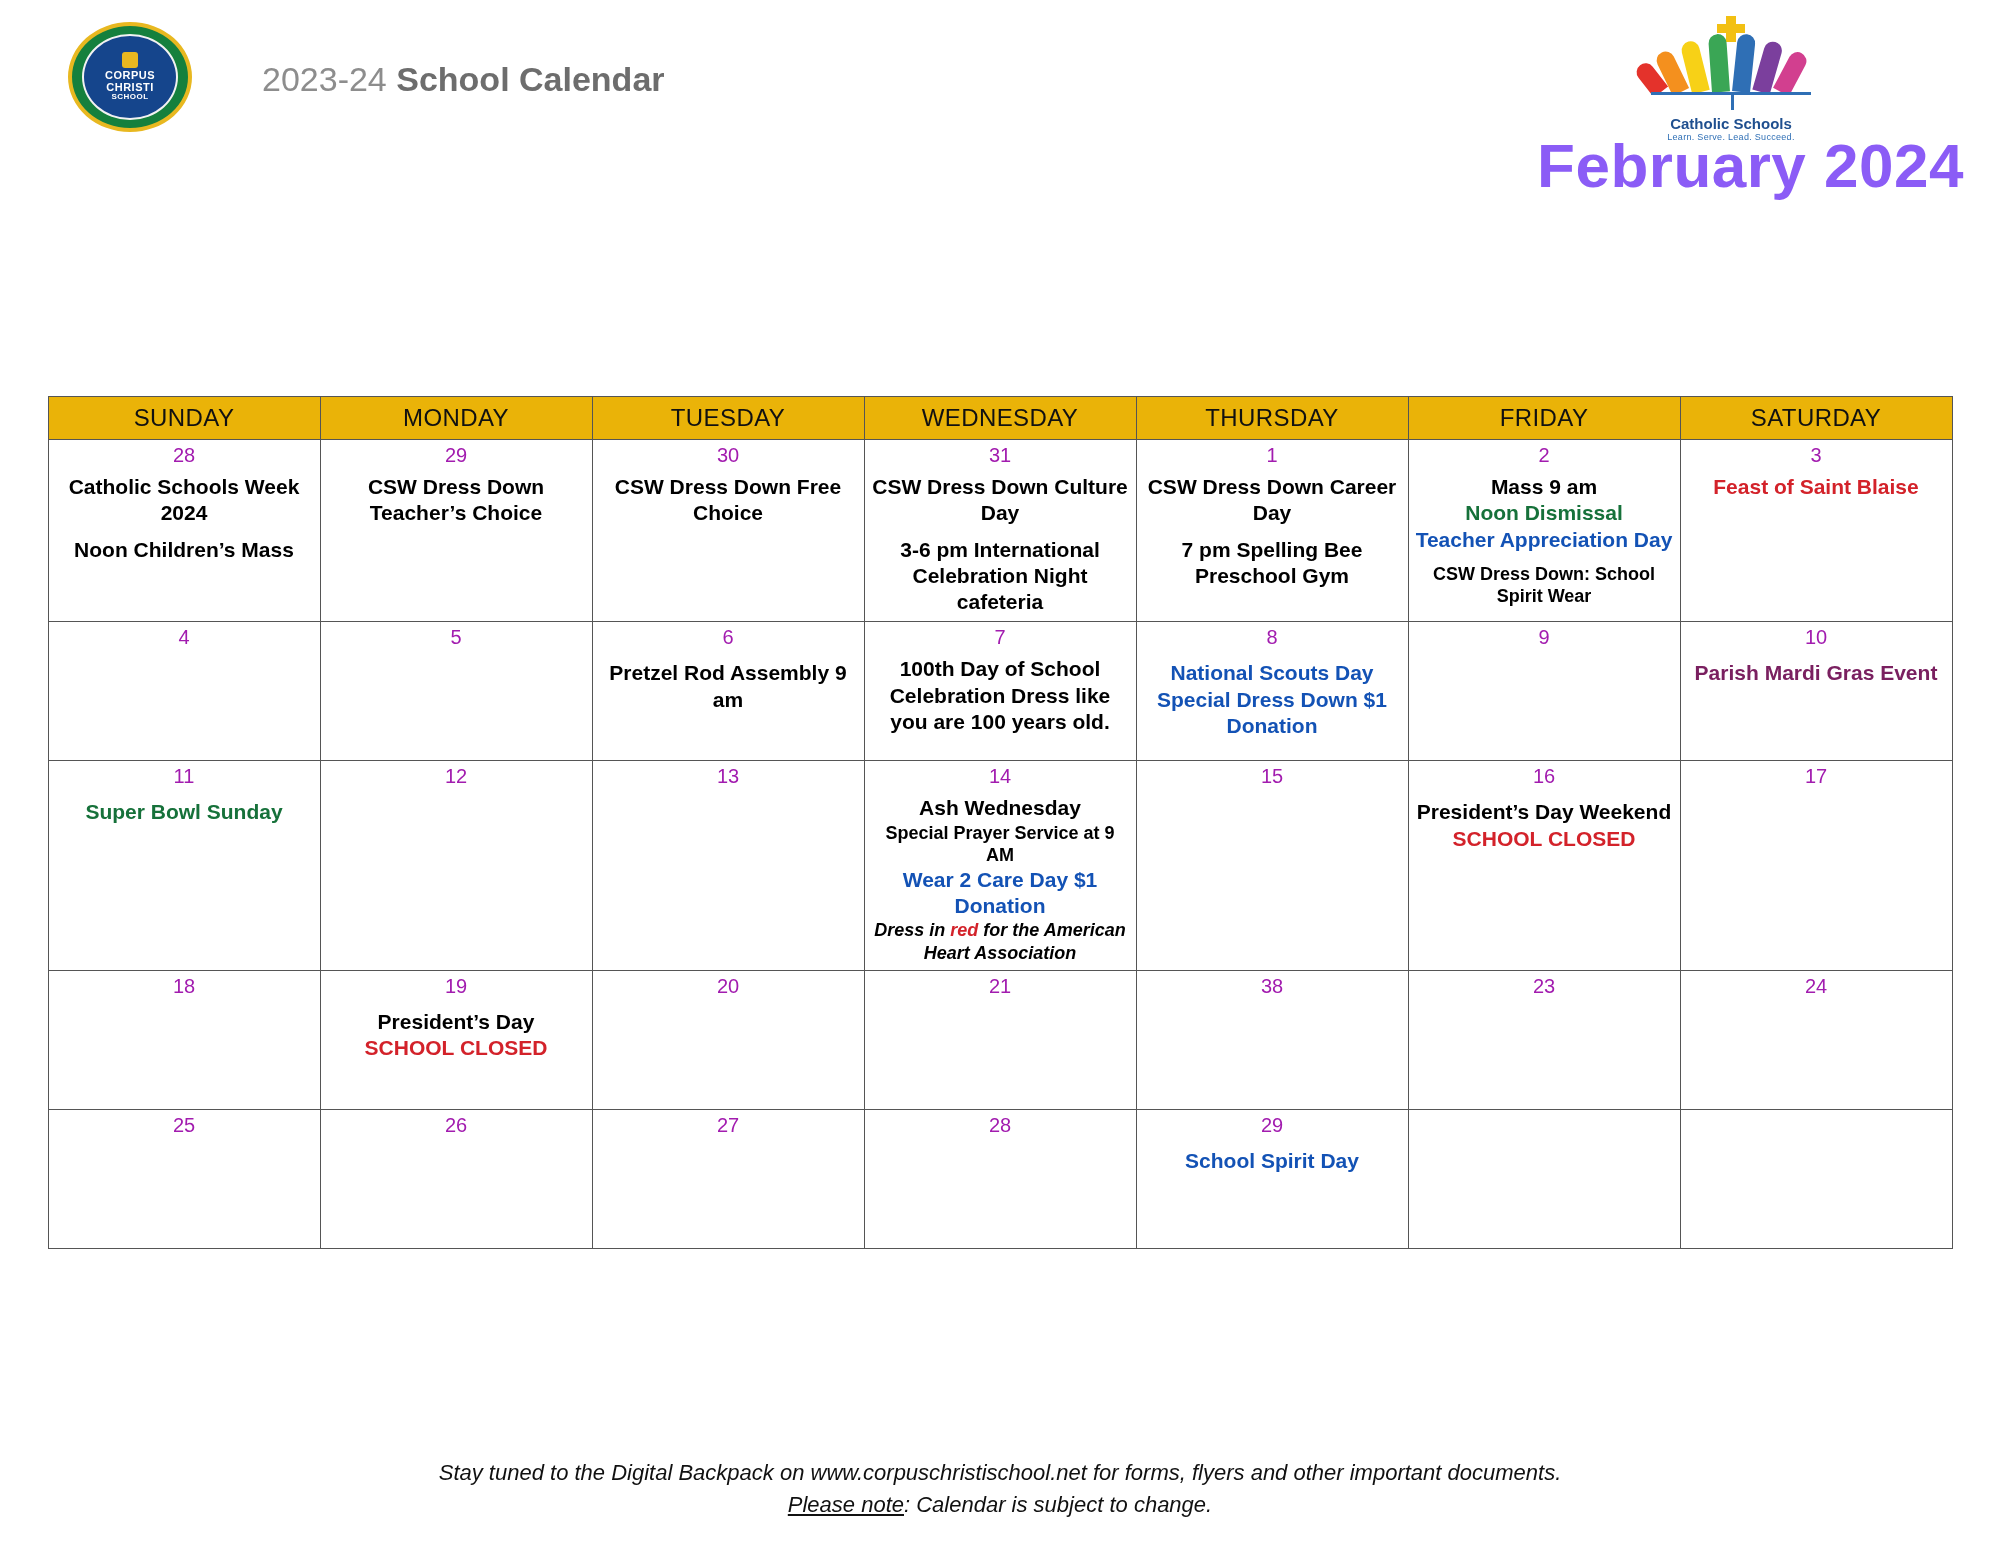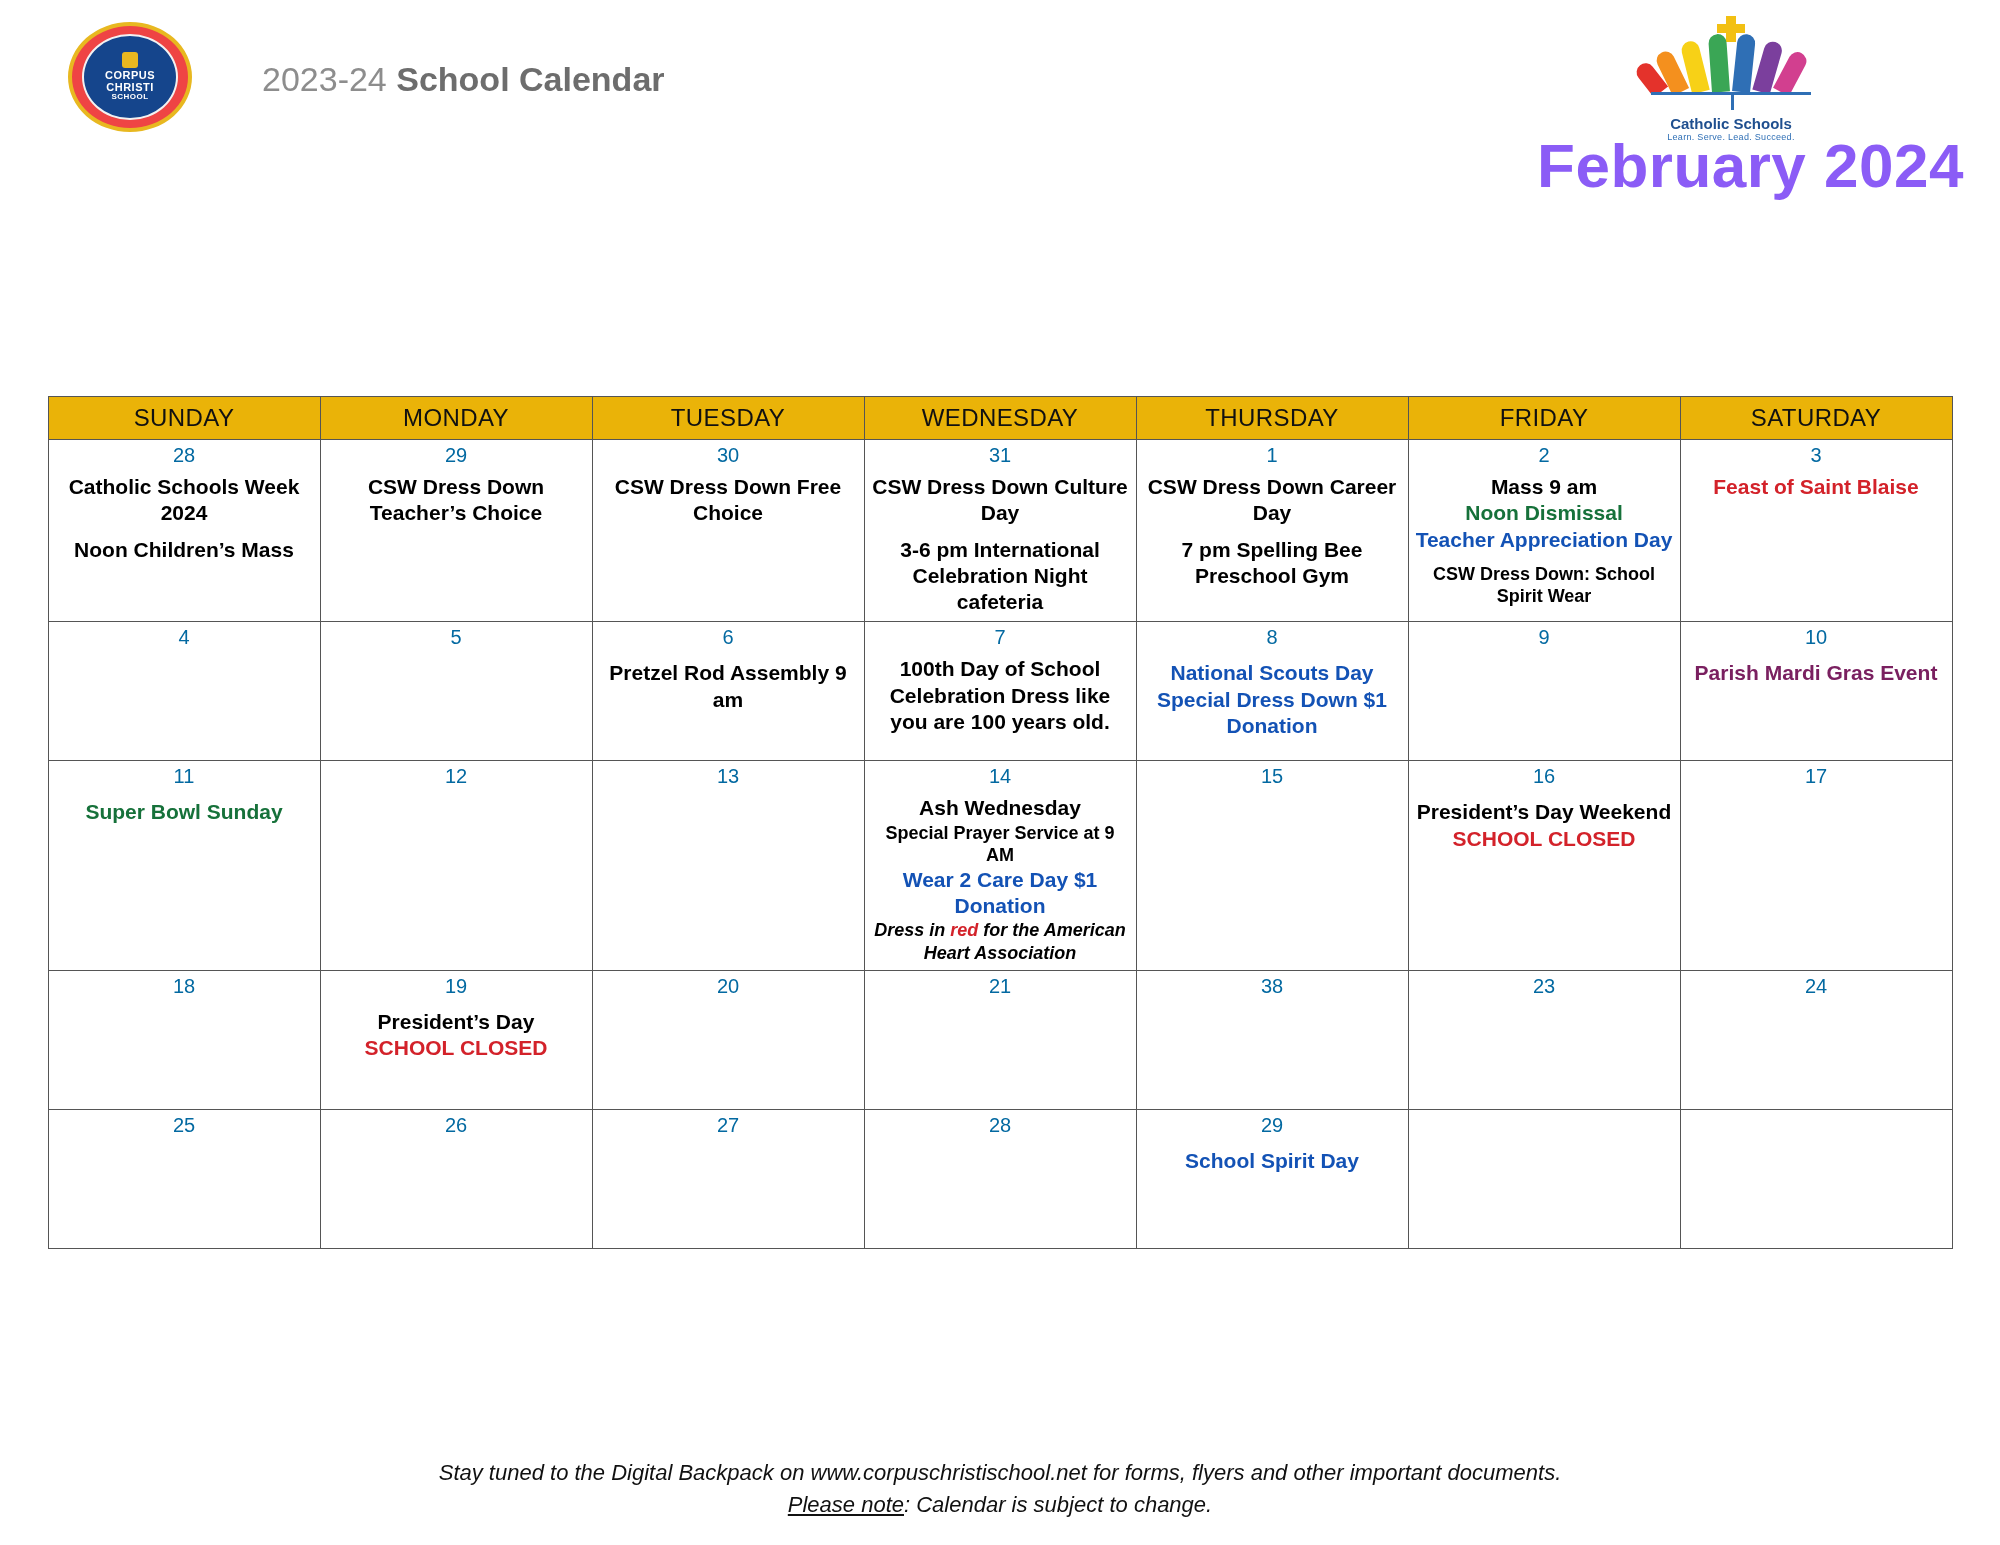--- a/index.html
+++ b/index.html
@@ -35,21 +35,21 @@
     width: 140px;
     height: 118px;
   }
   .logo-shield {
     position: absolute;
     left: 8px;
     top: 4px;
     width: 124px;
     height: 110px;
     border-radius: 50%;
-    background: #ef4444;
+    background: #15803d;
     border: 4px solid #e8b820;
     box-sizing: border-box;
     display: flex;
     flex-direction: column;
     align-items: center;
     justify-content: center;
   }
   .logo-inner {
     width: 92px;
     height: 82px;
@@ -179,21 +179,21 @@
   }
   table.cal td {
     border: 1px solid #555;
     vertical-align: top;
     padding: 4px 6px 6px 6px;
     height: 128px;
   }
   .daynum {
     text-align: center;
     font-size: 20px;
-    color: #0369a1;
+    color: #a21caf;
     margin-bottom: 2px;
     height: 24px;
   }
   .events {
     text-align: center;
     line-height: 1.25;
   }
   .ev {
     font-size: 21px;
     font-weight: bold;

